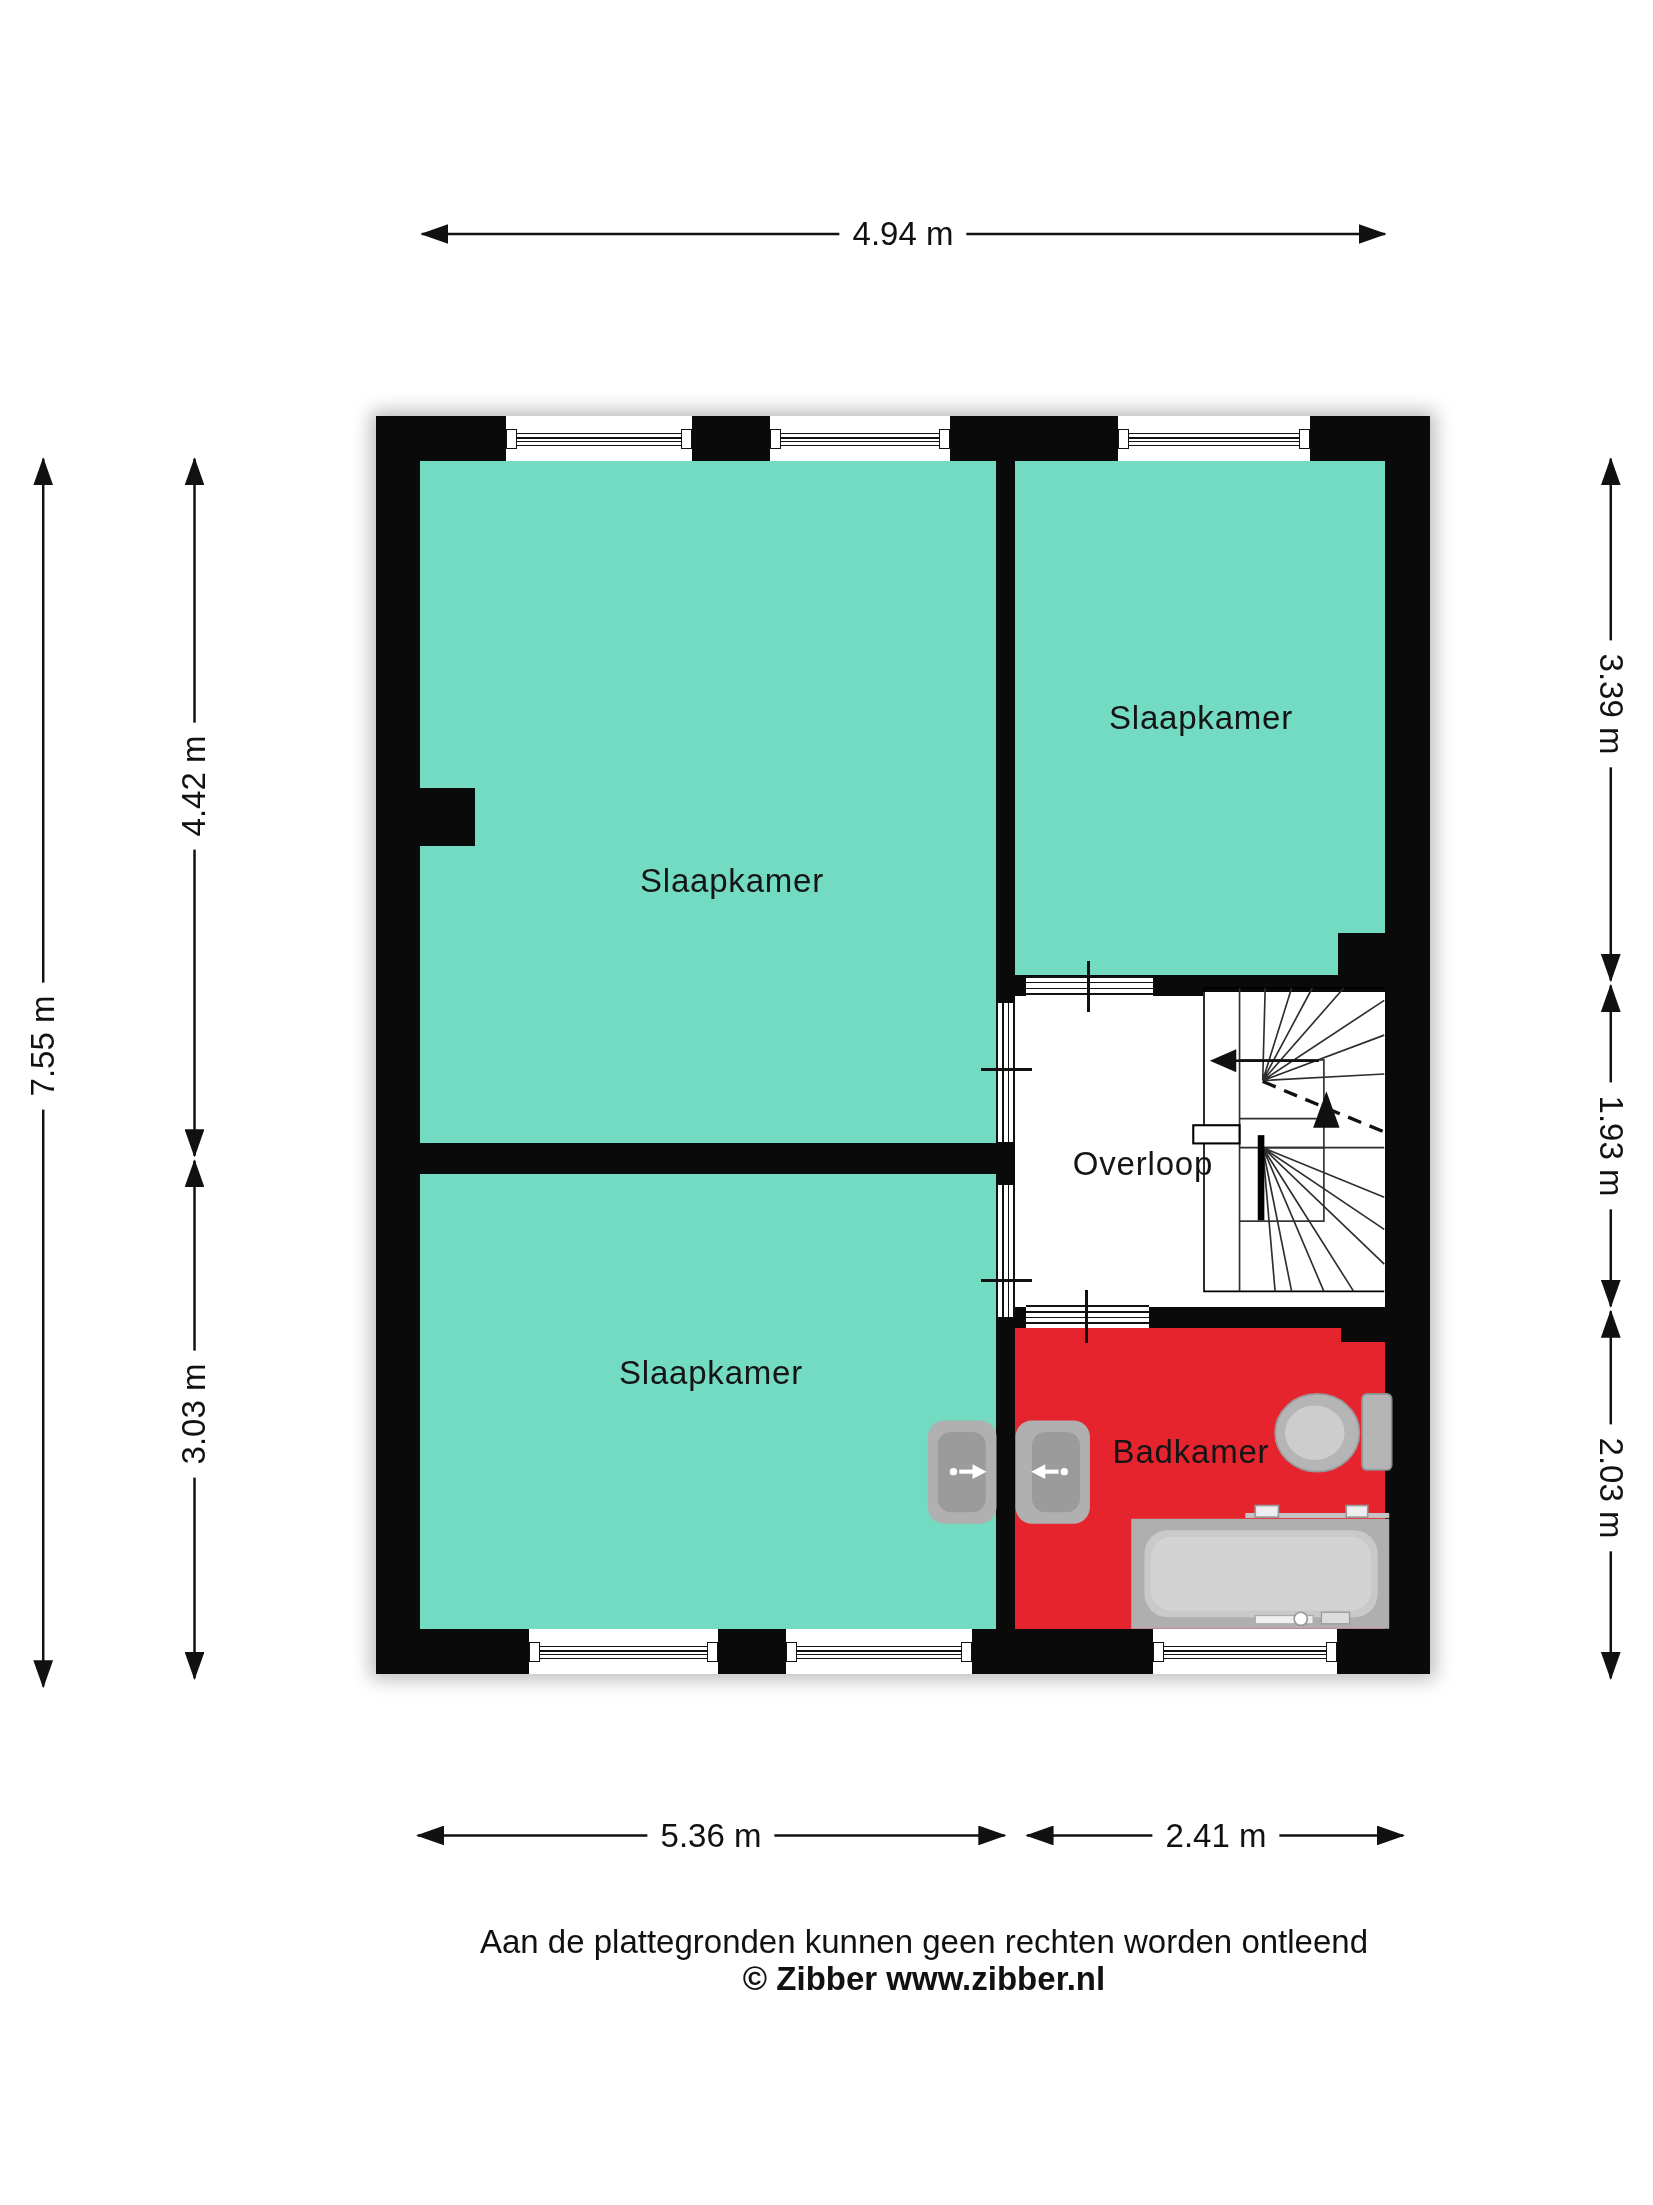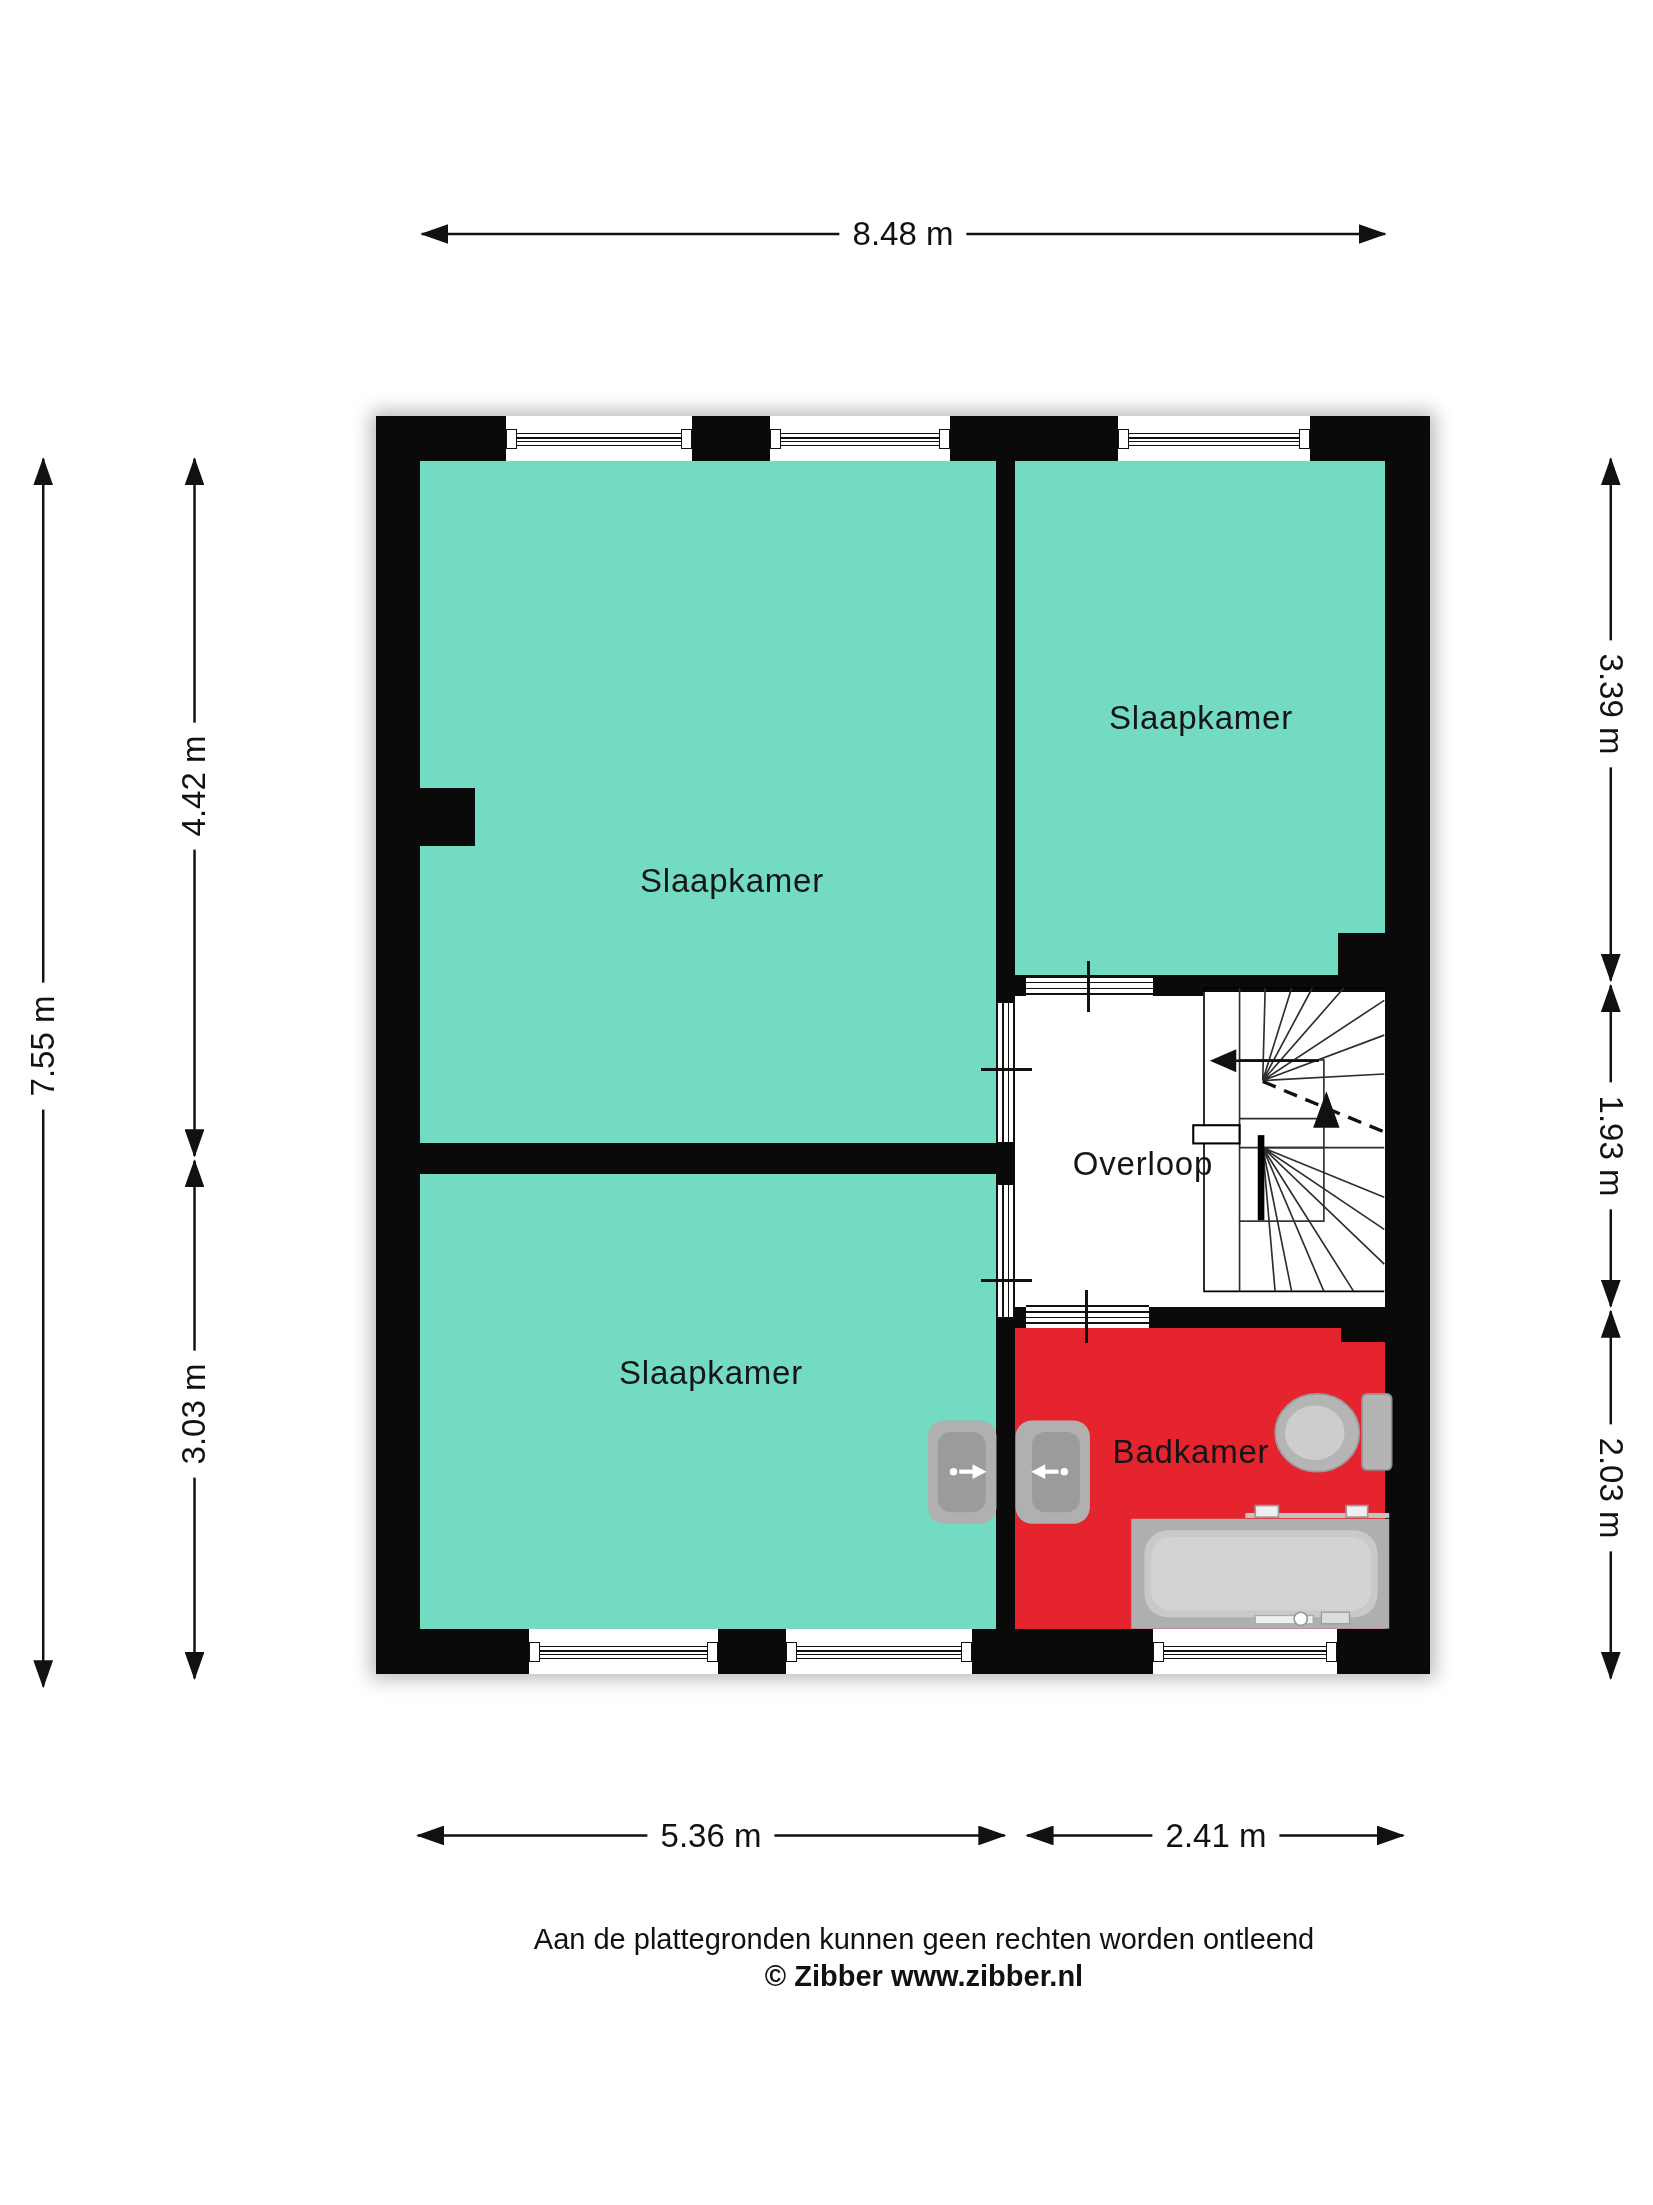--- a/index.html
+++ b/index.html
@@ -42,21 +42,21 @@
   }
   .dim-label {
     position:absolute; transform:translate(-50%,-50%);
     font-size:33px; color:#111; background:#fff; padding:0 13.2px;
     white-space:nowrap; z-index:10;
   }
   .dim-label.rot-left  { transform:translate(-50%,-50%) rotate(-90deg); }
   .dim-label.rot-right { transform:translate(-50%,-50%) rotate(90deg); }
   .footer {
     position:absolute; left:924px; transform:translateX(-50%);
-    font-size:29px; color:#111; white-space:nowrap; text-align:center; z-index:10;
+    font-size:33px; color:#111; white-space:nowrap; text-align:center; z-index:10;
   }
   .lineart { position:absolute; left:0; top:0; z-index:5; pointer-events:none; }
 </style>
 </head>
 <body>
 
 <div class="canvas">
 
   <div class="plan">
 
@@ -193,21 +193,21 @@
       <line x1="1242" y1="2220" x2="1697" y2="2220" marker-start="url(#ah)" marker-end="url(#ah)"></line>
     </g>
   </svg>
 
   <div class="room-label" style="left:732px;top:881px;">Slaapkamer</div>
   <div class="room-label" style="left:1201px;top:718px;">Slaapkamer</div>
   <div class="room-label" style="left:711px;top:1373px;">Slaapkamer</div>
   <div class="room-label" style="left:1115px;top:1164px;margin-left:28px;">Overloop</div>
   <div class="room-label" style="left:1191px;top:1452px;text-align:center;">Badkamer</div>
 
-  <div class="dim-label" style="left:903px;top:234px;">8.48 m</div>
+  <div class="dim-label" style="left:903px;top:234px;">4.94 m</div>
   <div class="dim-label rot-left" style="left:43px;top:1046px;">7.55 m</div>
   <div class="dim-label rot-left" style="left:194px;top:786px;">4.42 m</div>
   <div class="dim-label rot-left" style="left:194px;top:1414px;">3.03 m</div>
   <div class="dim-label rot-right" style="left:1611px;top:704px;">3.39 m</div>
   <div class="dim-label rot-right" style="left:1611px;top:1146px;">1.93 m</div>
   <div class="dim-label rot-right" style="left:1611px;top:1488px;">2.03 m</div>
   <div class="dim-label" style="left:711px;top:1836px;">5.36 m</div>
   <div class="dim-label" style="left:1216px;top:1836px;text-align:right;">2.41 m</div>
 
   <div class="footer" style="top:1923px;">Aan de plattegronden kunnen geen rechten worden ontleend</div>

